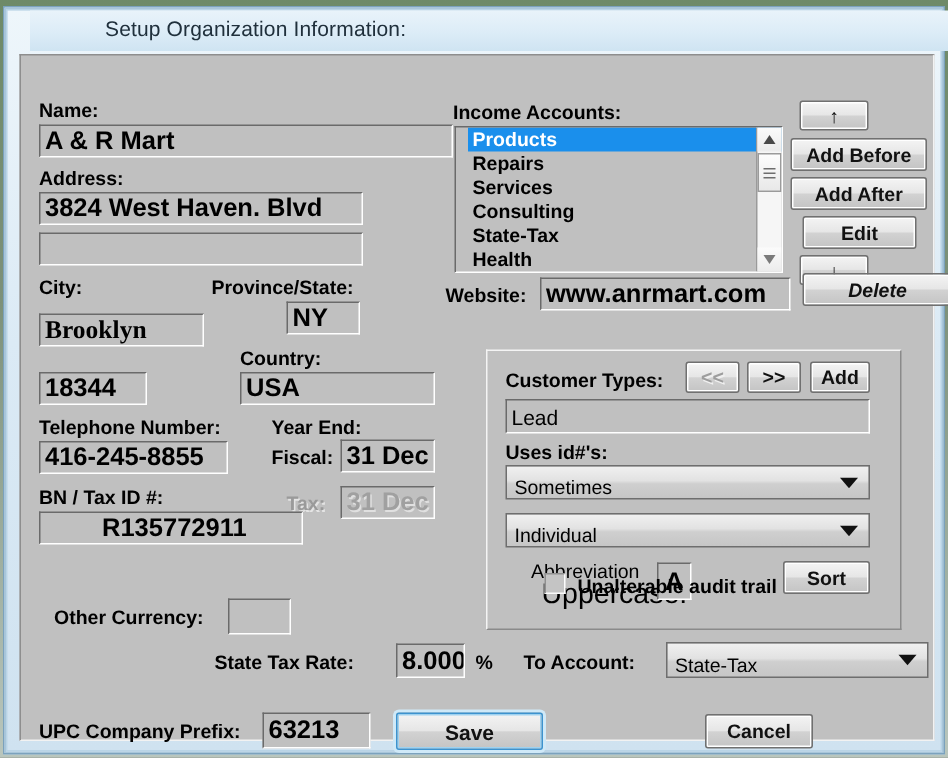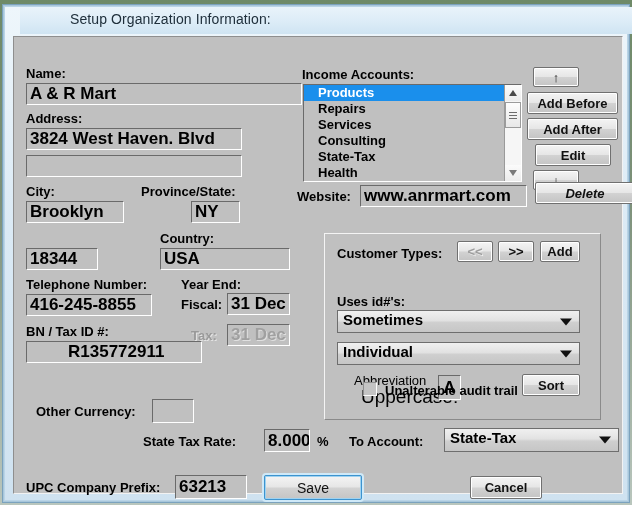--- a/index.html
+++ b/index.html
@@ -80,40 +80,40 @@
   }
   .btn.dis{color:#9d9d9d;text-shadow:1px 1px 0 #f0f0f0;}
   .btn.focus{
     border:1px solid #3c93cf;
     box-shadow:0 0 0 1px #9fd2f0 inset, 0 0 0 2px #cfe9f8;
   }
   .combo{
     position:absolute;box-sizing:border-box;
     background:linear-gradient(180deg,#f0f0f0 0%,#e2e2e2 45%,#cfcfcf 55%,#c6c6c6 100%);
     border:1px solid #6e6e6e;
-    font-size:15px;color:#000;
-    display:flex;align-items:flex-start;
-    padding-left:5px;white-space:nowrap;overflow:hidden;font-weight:bold;
+    font-size:13px;color:#000;
+    display:flex;align-items:flex-end;
+    padding-left:5px;white-space:nowrap;overflow:hidden;
   }
   .combo .arrow{
     position:absolute;right:7px;top:50%;transform:translateY(-50%);
     width:0;height:0;border-left:6px solid transparent;
     border-right:6px solid transparent;border-top:7px solid #111;
   }
   
   #listbox{
     position:absolute;left:297px;top:63px;width:219px;height:98px;
     box-sizing:border-box;background:#c0c0c0;
     border-top:1px solid #6a6a6a;border-left:1px solid #6a6a6a;
     border-right:1px solid #ffffff;border-bottom:1px solid #ffffff;
     overflow:hidden;
   }
   .lirow{
-    height:16px;line-height:16px;padding-left:14px;
-    font-size:13px;font-weight:bold;color:#000;white-space:nowrap;
+    height:16px;line-height:16px;padding-left:3px;
+    font-size:13px;font-weight:bold;color:#000;white-space:nowrap;margin-left:8px;
   }
   .lirow.sel{background:#1a8fec;color:#ffffff;}
   #scroll{
     position:absolute;right:0;top:0;width:17px;height:100%;
     background:#f6f6f6;border-left:1px solid #9a9a9a;box-sizing:border-box;
   }
   .sbtn{
     position:absolute;left:0;width:16px;height:16px;
     background:linear-gradient(180deg,#fbfbfb,#ececec);
     display:flex;align-items:center;justify-content:center;
@@ -160,21 +160,21 @@
 
     <div class="lbl" style="left:12px;top:30px;">Name:</div>
     <div class="fld" style="left:12px;top:46px;width:276px;height:22px;">A &amp; R Mart</div>
 
     <div class="lbl" style="left:12px;top:75px;">Address:</div>
     <div class="fld" style="left:12px;top:91px;width:216px;height:22px;">3824 West Haven. Blvd</div>
     <div class="fld" style="left:12px;top:118px;width:216px;height:22px;"></div>
 
     <div class="lbl" style="left:12px;top:148px;">City:</div>
     <div class="lbl" style="left:127px;top:148px;">Province/State:</div>
-    <div class="fld" style="left:12px;top:164px;width:98px;height:22px;">Brooklyn</div>
+    <div class="fld" style="left:12px;top:172px;width:110px;height:22px;font-family:Liberation Serif, serif;">Brooklyn</div>
     <div class="fld" style="left:177px;top:164px;width:49px;height:22px;">NY</div>
 
     <div class="lbl" style="left:146px;top:195px;">Country:</div>
     <div class="fld" style="left:12px;top:211px;width:72px;height:22px;">18344</div>
     <div class="fld" style="left:146px;top:211px;width:130px;height:22px;">USA</div>
 
     <div class="lbl" style="left:12px;top:241px;">Telephone Number:</div>
     <div class="lbl" style="left:167px;top:241px;">Year End:</div>
     <div class="fld" style="left:12px;top:257px;width:126px;height:22px;">416-245-8855</div>
     <div class="lbl" style="left:167px;top:261px;">Fiscal:</div>
@@ -225,20 +225,21 @@
     <div class="lbl" style="left:283px;top:153px;">Website:</div>
     <div class="fld" style="left:346px;top:148px;width:167px;height:22px;">www.anrmart.com</div>
 
     <div id="grp"></div>
 
     <div class="lbl" style="left:323px;top:210px;font-size:13px;">Customer Types:</div>
     <div class="btn dis" style="left:443px;top:204px;width:36px;height:21px;">&lt;&lt;</div>
     <div class="btn" style="left:484px;top:204px;width:36px;height:21px;">&gt;&gt;</div>
     <div class="btn" style="left:526px;top:204px;width:40px;height:21px;">Add</div>
 
+    <div class="fld" style="left:323px;top:229px;width:243px;height:23px;font-weight:normal;font-size:14px;">Lead</div>
 
     <div class="lbl" style="left:323px;top:258px;">Uses id#'s:</div>
     <div class="combo" style="left:323px;top:273px;width:243px;height:23px;">
       <span>Sometimes</span>
       <span class="arrow"></span>
     </div>
     <div class="combo" style="left:323px;top:305px;width:243px;height:23px;">
       <span>Individual</span>
       <span class="arrow"></span>
     </div>
@@ -259,18 +260,18 @@
     <div class="lbl" style="left:303px;top:398px;">%</div>
 
     <div class="lbl" style="left:335px;top:398px;">To Account:</div>
     <div class="combo" style="left:430px;top:391px;width:175px;height:24px;">
       <span>State-Tax</span>
       <span class="arrow"></span>
     </div>
 
     <div class="lbl" style="left:12px;top:444px;">UPC Company Prefix:</div>
     <div class="fld" style="left:161px;top:438px;width:72px;height:24px;">63213</div>
-    <div class="btn focus" style="left:250px;top:438px;width:98px;height:25px;font-weight:normal;font-size:14px;">Save</div>
+    <div class="btn focus" style="left:250px;top:438px;width:98px;height:25px;font-weight:bold;font-size:14px;">Save</div>
     <div class="btn" style="left:456px;top:439px;width:72px;height:23px;">Cancel</div>
 
   </div>
  </div>
 </div>
 
 </body></html>

